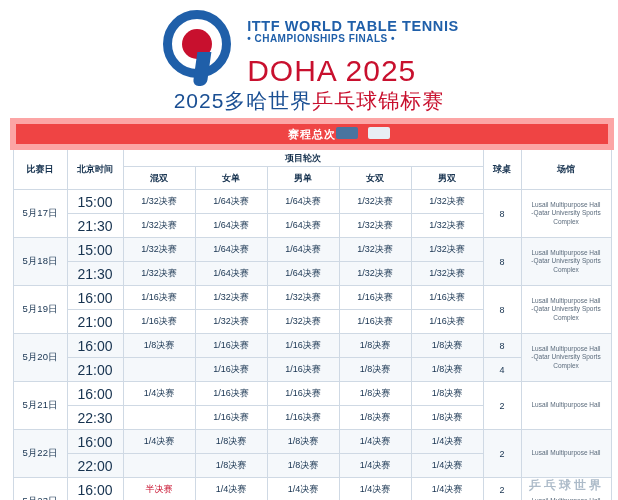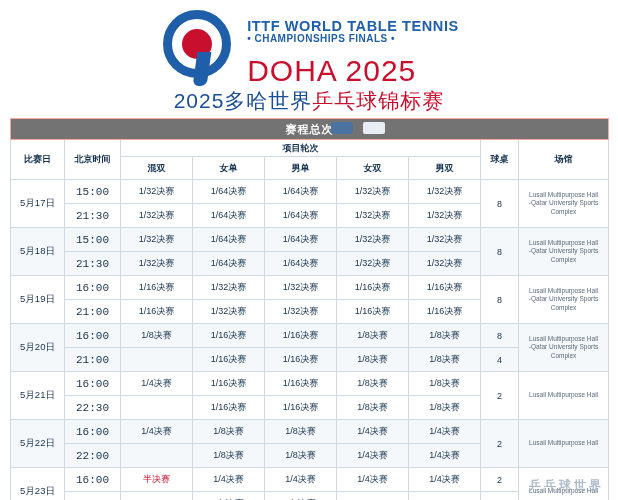--- a/index.html
+++ b/index.html
@@ -40,35 +40,35 @@
     font-size:21px;font-weight:normal;letter-spacing:1px;margin-top:1px;
     color:#1a4f93;
   }
   .title-cn .red{color:#c8102e;}
 
   
   .table-wrap{padding:0 10px;box-sizing:border-box;}
   table{border-collapse:collapse;width:598px;table-layout:fixed;font-size:9px;}
   td,th{border:1px solid #cfd9e4;text-align:center;vertical-align:middle;}
   .banner td{
-    background:#737373;color:#fff;font-size:11px;font-weight:bold;letter-spacing:1px;
-    height:18px;border:1px solid #fca5a5;position:relative;
+    background:#ef4444;color:#fff;font-size:11px;font-weight:bold;letter-spacing:1px;
+    height:18px;border:6px solid #fca5a5;position:relative;
   }
   .banner .chip1,.banner .chip2{
     position:absolute;top:3px;width:22px;height:12px;border-radius:2px;
   }
   .banner .chip1{left:320px;background:#4a749f;}
   .banner .chip2{left:352px;background:#e8eef4;}
   .grp-row th{height:14px;}
   .sub-row th{height:20px;}
 
   tbody td{height:21px;background:#ffffff;color:#16324f;font-size:9px;}
   tbody tr.alt td{background:#f5f8fb;}
   td.date{font-weight:normal;font-size:9.5px;}
-  td.time{font-size:11px;font-family:Liberation Mono, monospace;}
+  td.time{font-size:14px;}
   td.venue{font-size:6.5px;color:#5b6b7c;line-height:1.25;text-align:center;padding:0 2px;}
   td.tables{font-size:9px;}
   .red{color:#c8102e;}
 
   .wm{
     position:absolute;right:14px;bottom:6px;font-size:12px;color:#9fb0c0;
     letter-spacing:3px;font-weight:bold;opacity:.85;
   }
 </style>
 </head>

